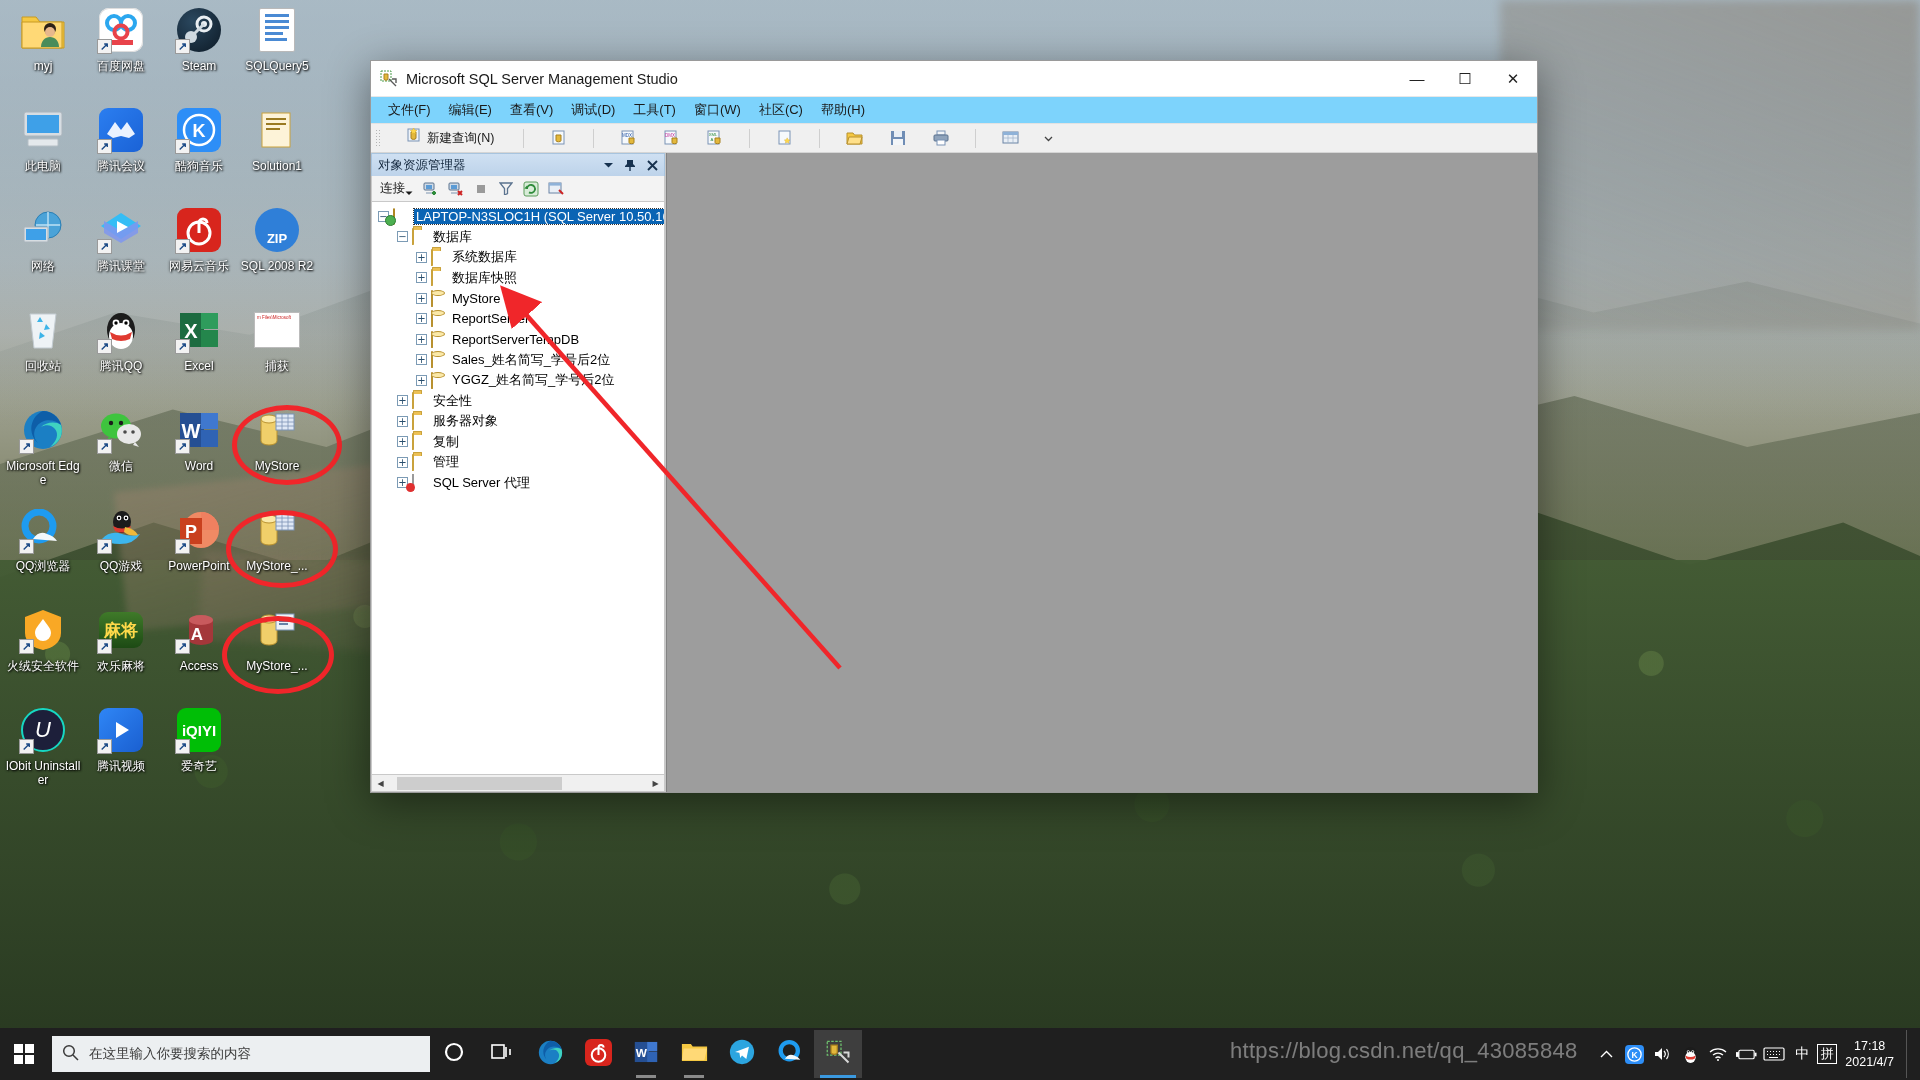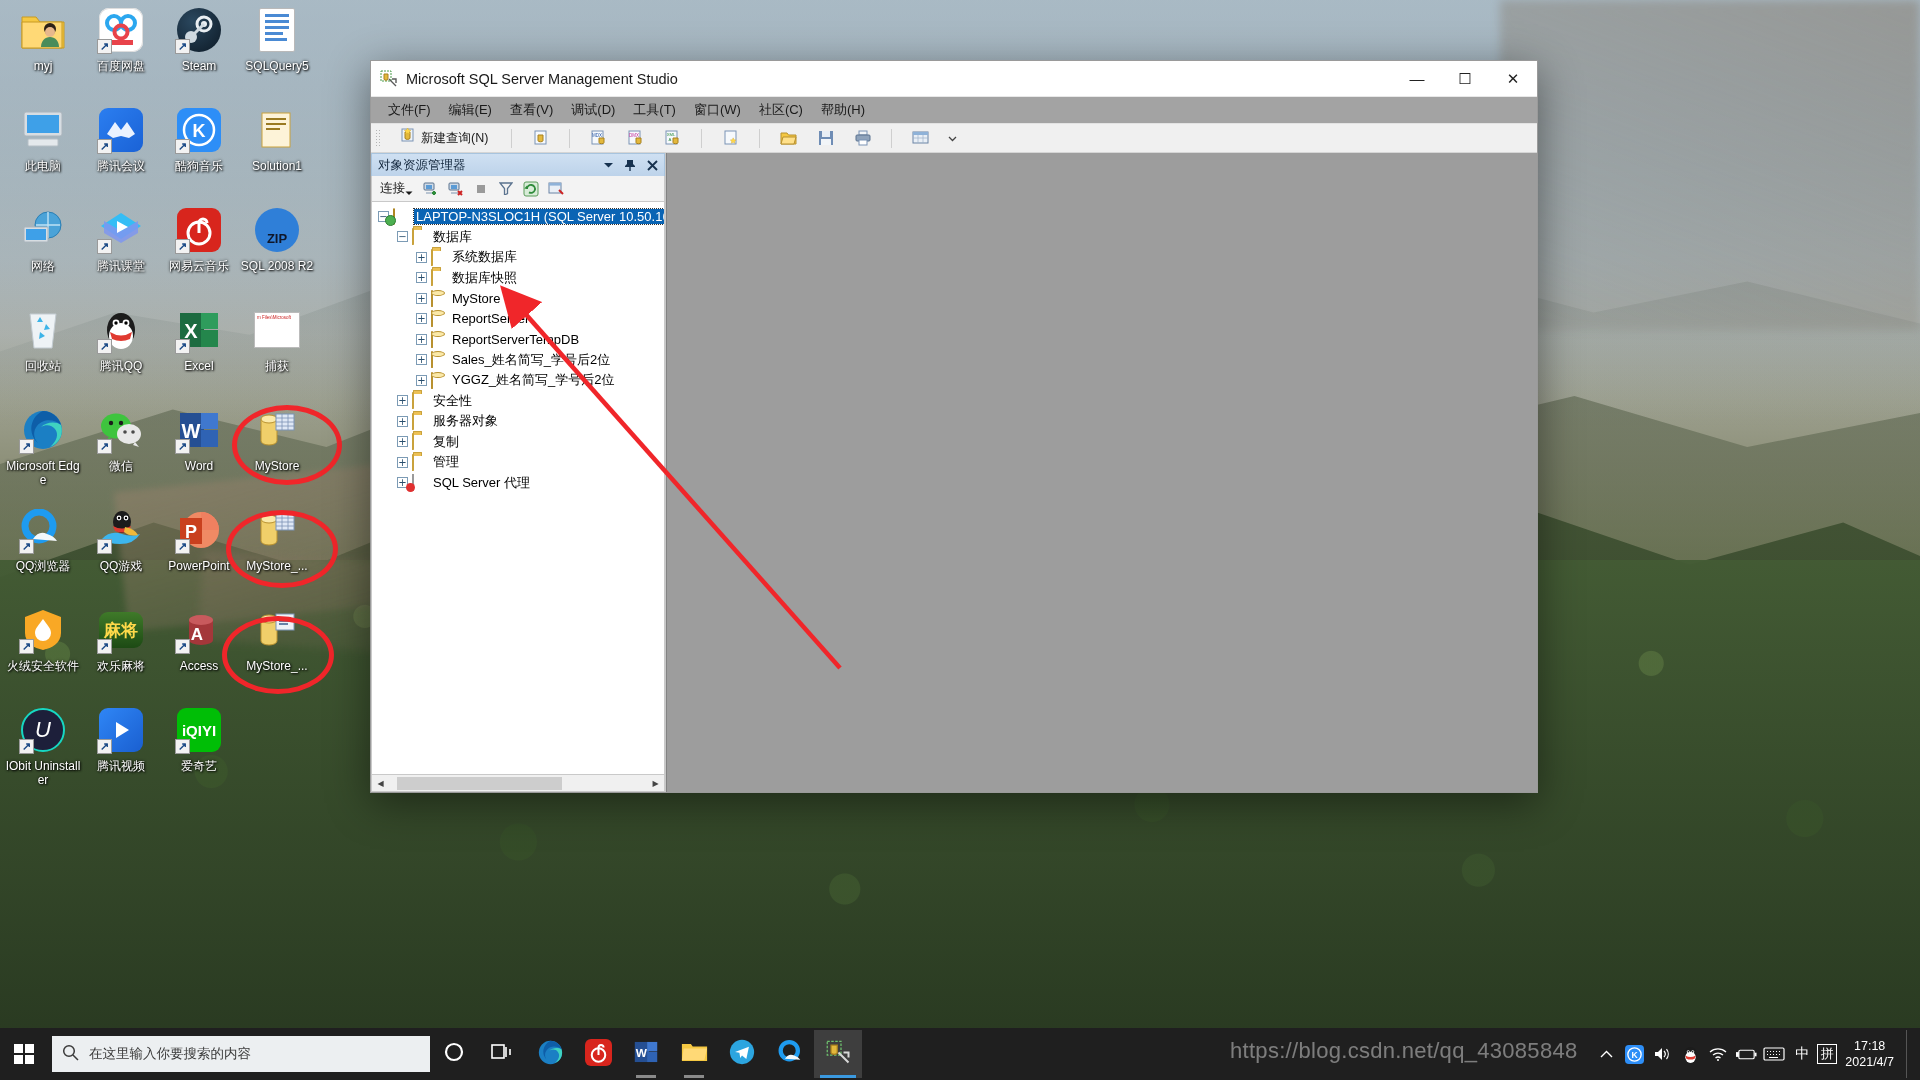--- a/index.html
+++ b/index.html
@@ -157,30 +157,30 @@
     border-bottom: 1px solid #e8e8e8;
   }
   #titlebar .tb-icon {
     width: 18px; height: 18px; margin-right: 8px; position: relative;
   }
   #titlebar .tb-text { font-size: 14.5px; color: #1a1a1a; }
   #win-controls { margin-left: auto; display: flex; height: 36px; }
   .wc { width: 48px; height: 36px; display:flex; align-items:center; justify-content:center; font-size: 15px; color:#222; }
 
   #menubar {
-    height: 27px; background: #a3a3a3;
+    height: 27px; background: #7dd3fc;
     display: flex; align-items: center; padding-left: 8px;
     border-bottom: 1px solid #e2e2e2;
   }
   .menu-item { font-size: 13px; color: #1a1a1a; padding: 3px 9px; cursor: default; }
 
   #toolbar {
     height: 29px; background: #f0f0f0;
     display: flex; align-items: center; padding-left: 4px;
-    border-bottom: 1px solid #d5d5d5; gap: 14px; text-align: right;
+    border-bottom: 1px solid #d5d5d5; gap: 20px; text-align: right;
   }
   .tb-grip { width: 7px; height: 19px; margin-right:2px;
     background-image: radial-gradient(#b5b5b5 1px, transparent 1px);
     background-size: 3px 3px; }
   .tb-newquery { display:flex; align-items:center; gap:4px; font-size:12.5px; color:#1a1a1a; padding: 2px 6px 2px 2px; }
   .tb-sep { width:1px; height:19px; background:#cfcfcf; margin:0 3px; }
   .tbtn { width: 23px; height: 22px; display:flex; align-items:center; justify-content:center; position:relative; }
 
   #body-area { flex: 1; display: flex; background: #f0f0f0; min-height: 0; }
 
@@ -446,21 +446,21 @@
         </svg>
       </div>
       <span class="shortcut-arrow"></span>
     </span>
     <span class="lbl">网易云音乐</span>
   </div>
 
   <div class="dicon">
     <span class="glyph">
       <div class="ic-zip">
-        <span style="color:#0f172a;font-size:13px;font-weight:bold;margin-top:16px;">ZIP</span>
+        <span style="color:#ffffff;font-size:13px;font-weight:bold;margin-top:16px;">ZIP</span>
       </div>
     </span>
     <span class="lbl">SQL 2008 R2</span>
   </div>
 
   <div class="dicon">
     <span class="glyph">
       <svg width="40" height="44" viewBox="0 0 40 44">
         <path d="M7 6 L33 6 L29 40 L11 40 Z" fill="#eef3f6" stroke="#c3ccd2"></path>
         <path d="M14 14 l6 0 -3 -5z M23 16 l4 5 -6 1z M17 24 l5 4 -6 3z" fill="#3db4e8"></path>

